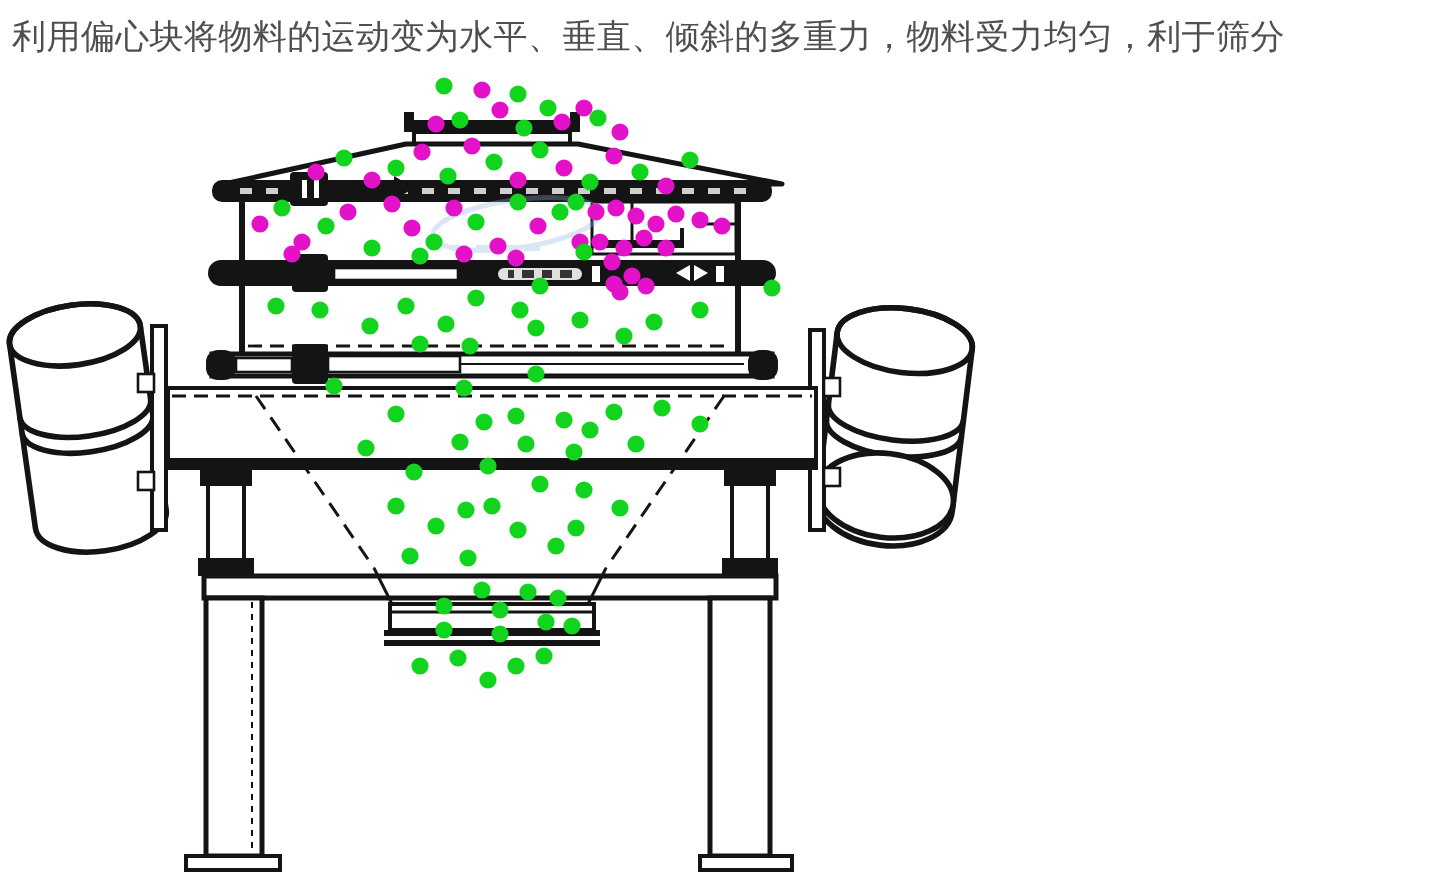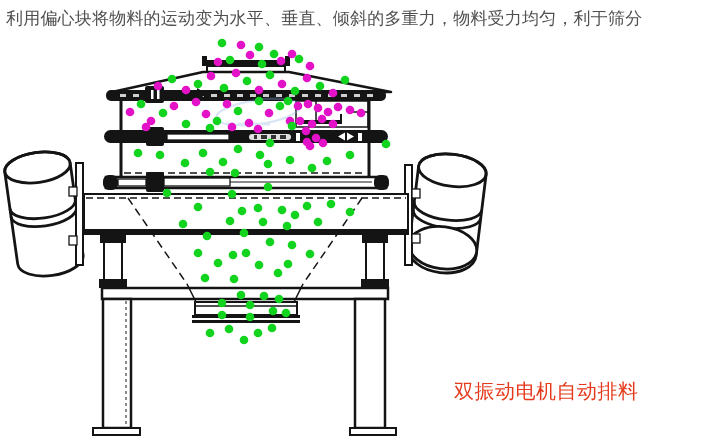--- a/index.html
+++ b/index.html
@@ -295,16 +295,15 @@
         <circle cx="286" cy="313" r="4.3" fill="#12d41e"></circle>
         <circle cx="210" cy="333" r="4.3" fill="#12d41e"></circle>
         <circle cx="229" cy="329" r="4.3" fill="#12d41e"></circle>
         <circle cx="244" cy="340" r="4.3" fill="#12d41e"></circle>
         <circle cx="258" cy="333" r="4.3" fill="#12d41e"></circle>
         <circle cx="272" cy="328" r="4.3" fill="#12d41e"></circle>
       </g>
   </svg>
 
   <div class="note">
-    <div>双振动电机自动排料</div>
   </div>
 
 </div>
 
 </body></html>

